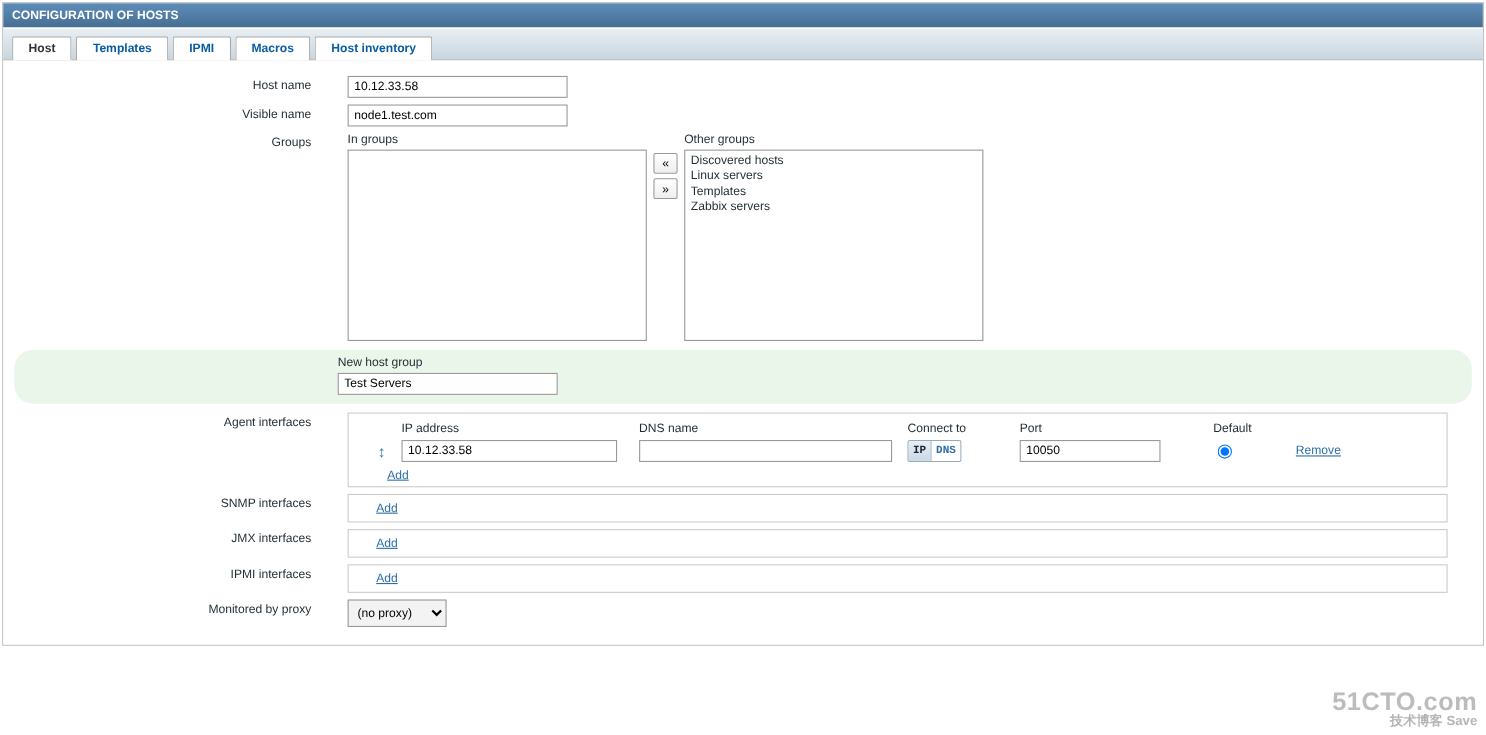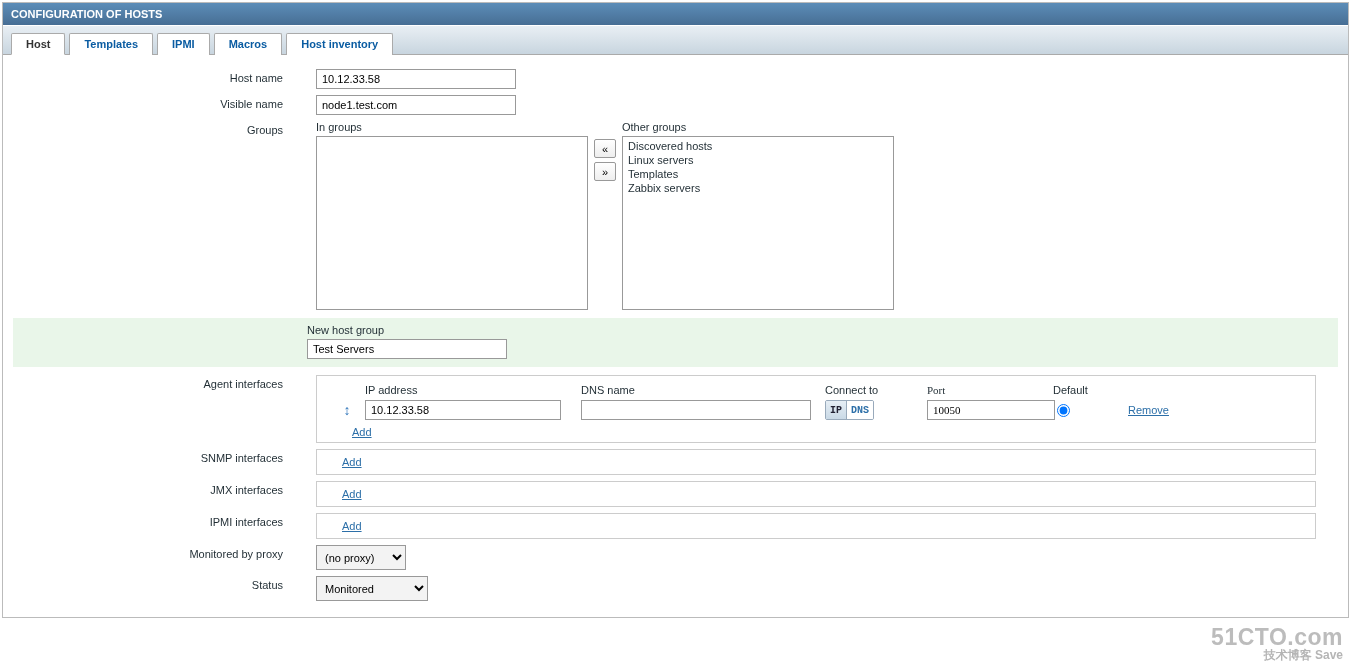--- a/index.html
+++ b/index.html
@@ -107,40 +107,41 @@
     font-size: 11px;
     cursor: pointer;
     border-radius: 2px;
     display:flex;align-items:center;justify-content:center;
   }
   .new-group-section {
     background: #e9f6e9;
     padding: 6px 0 8px 0;
     margin: 8px 0px;
     display: flex;
+    border-radius: 17px;
   }
   .new-group-section .form-label-spacer { width: 294px; }
   .new-group-inner .lbl { margin-bottom: 3px; }
   .iface-box {
     border: 1px solid #ccc;
     padding: 8px 12px 2px 12px;
     flex: 1;
     max-width: 1000px;
   }
   .iface-headers {
     display: flex;
     font-size: 11px;
     color: #1f2c33;
     padding-left: 36px;
     margin-bottom: 4px;
   }
   .col-ip { width: 216px; }
   .col-dns { width: 244px; }
   .col-conn { width: 102px; }
-  .col-port { width: 126px; font-family: Liberation Serif, serif; }
+  .col-port { width: 176px; }
   .col-def { width: 60px; }
   .iface-row {
     display: flex;
     align-items: center;
     padding-left: 0;
     margin-bottom: 6px;
   }
   .drag-handle {
     width: 36px;
     color: #3377bb;
@@ -347,26 +348,20 @@
       </div>
     </div>
 
     <div class="form-row">
       <div class="form-label">Monitored by proxy</div>
       <select class="select">
         <option>(no proxy)</option>
       </select>
     </div>
 
-    <div class="form-row">
-      <div class="form-label">Status</div>
-      <select class="select" style="min-width:112px">
-        <option>Monitored</option>
-      </select>
-    </div>
 
   </div>
 
 </div>
 
 <div class="watermark">
   <div class="big">51CTO.com</div>
   <div class="small">技术博客   Save</div>
 </div>
 

